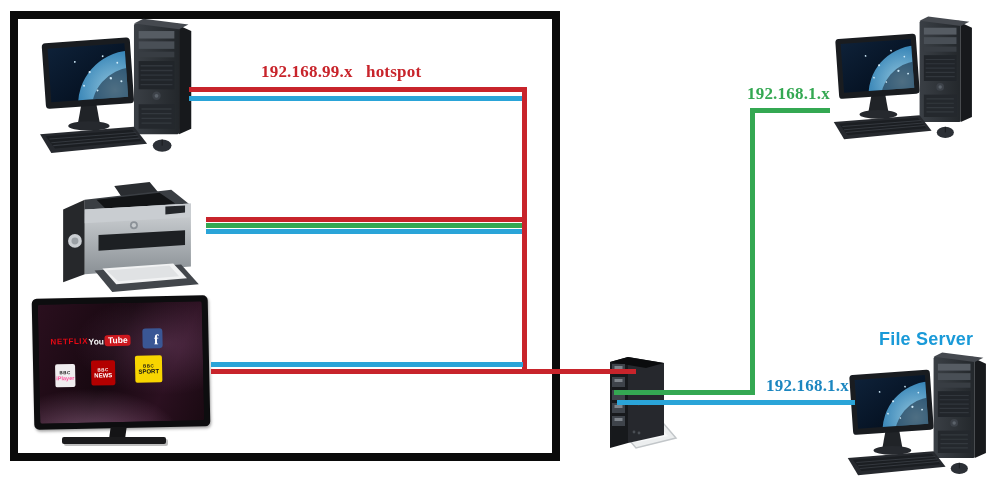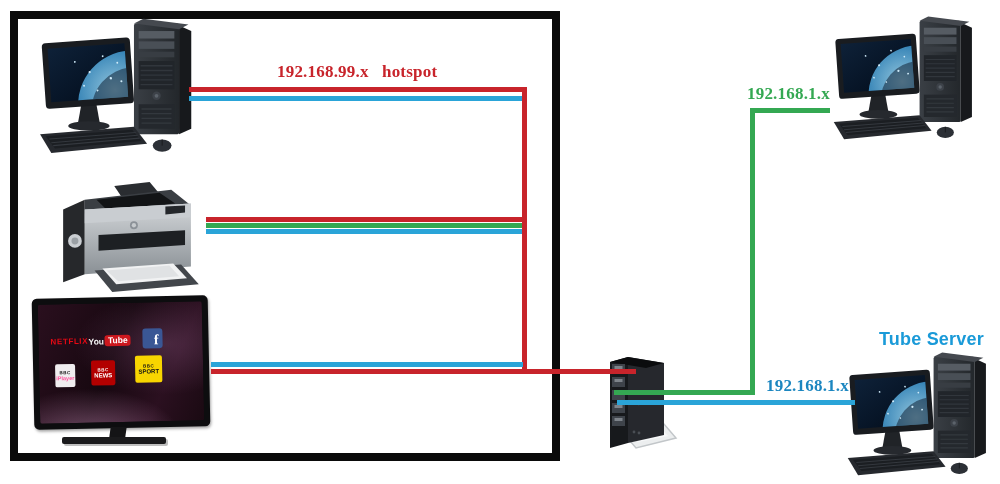--- a/index.html
+++ b/index.html
@@ -239,18 +239,18 @@
     </svg>
 
   <svg class="dev" style="left:832px;top:14px" width="146" height="127" viewBox="0 0 170 148">
       <use href="#pc"></use>
     </svg>
 
   <svg class="dev" style="left:846px;top:350px" width="146" height="127" viewBox="0 0 170 148">
       <use href="#pc"></use>
     </svg>
 
-  <div class="lbl lbl-red" style="left:277px;top:63px">192.168.99.x   hotspot</div>
+  <div class="lbl lbl-red" style="left:261px;top:63px">192.168.99.x   hotspot</div>
   <div class="lbl lbl-green" style="left:747px;top:85px">192.168.1.x</div>
   <div class="lbl lbl-blue" style="left:766px;top:377px">192.168.1.x</div>
-  <div class="lbl lbl-fileserver" style="left:879px;top:330px">Tube Server</div>
+  <div class="lbl lbl-fileserver" style="left:879px;top:330px">File Server</div>
 
 </div>
 
 </body></html>

